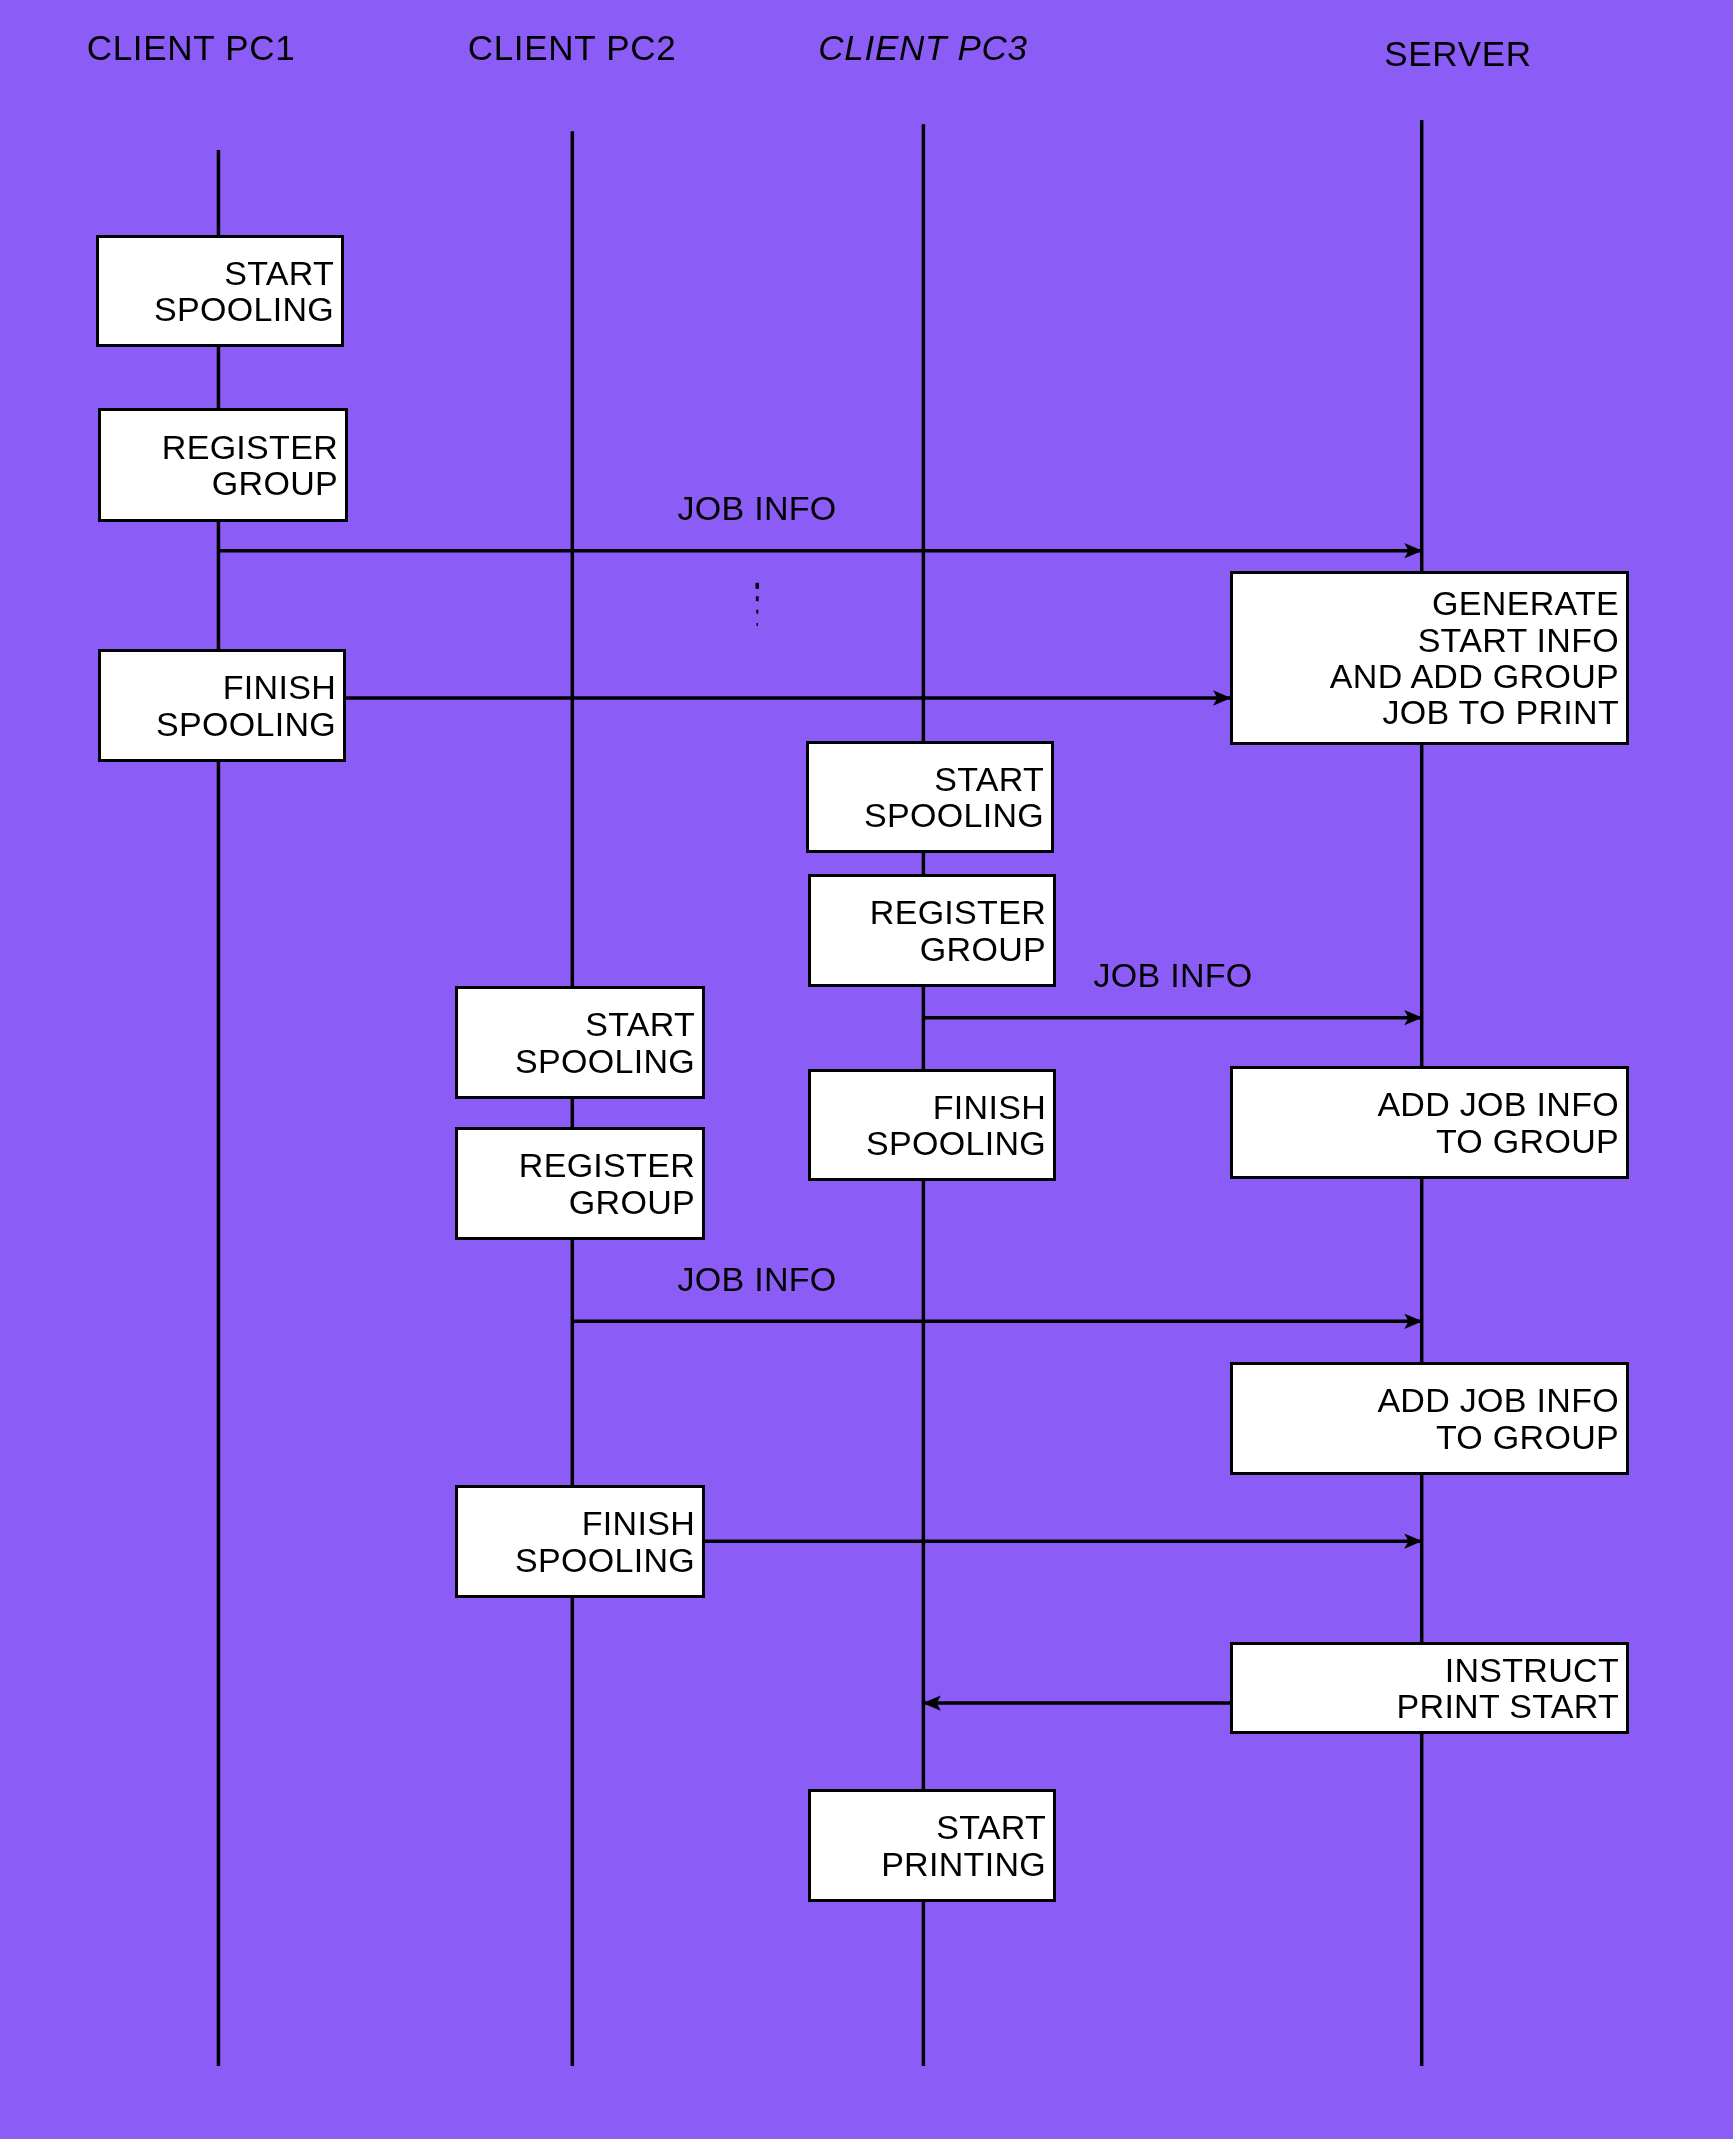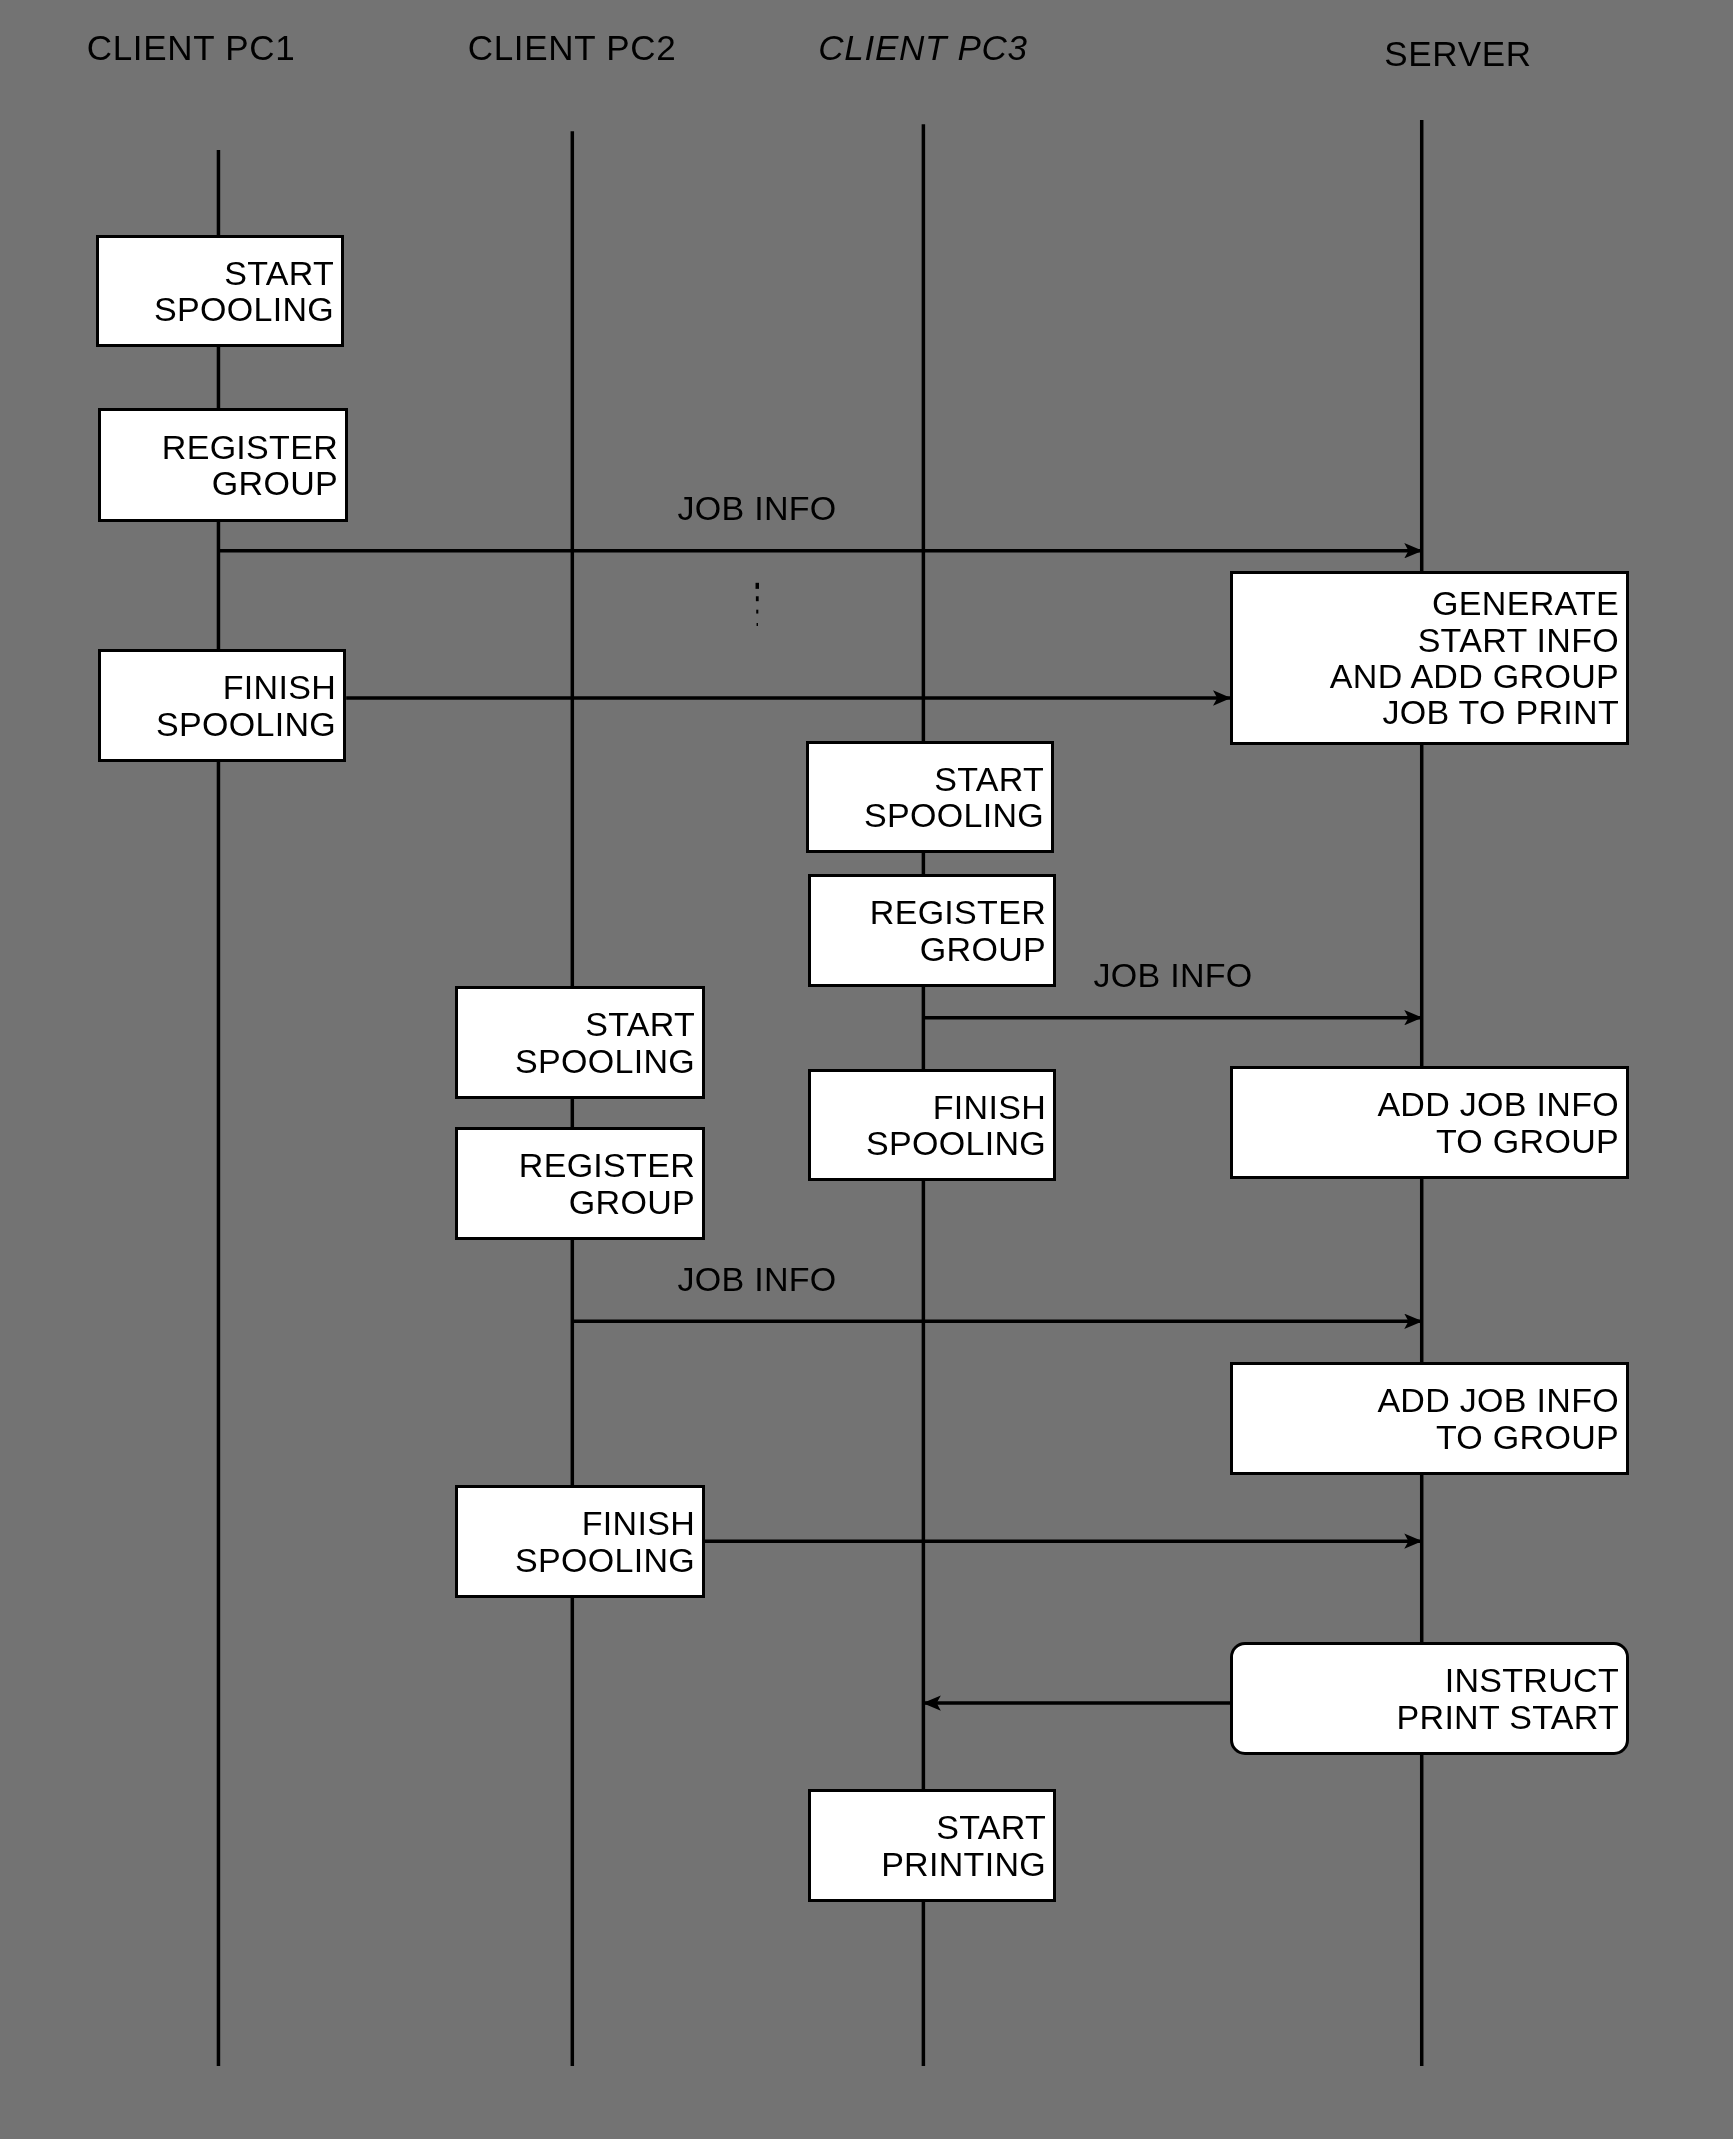--- a/index.html
+++ b/index.html
@@ -8,21 +8,21 @@
     padding: 0;
     background: #ffffff;
   }
   body {
     font-family: "Liberation Sans", sans-serif;
   }
   #diagram-root {
     position: relative;
     width: 1733px;
     height: 2140px;
-    background: #737373;
+    background: #8b5cf6;
     overflow: hidden;
   }
   #diagram-svg {
     position: absolute;
     left: 0;
     top: 0;
     width: 1733px;
     height: 2140px;
     display: block;
   }
@@ -154,21 +154,21 @@
         <span class="ln">GROUP</span>
       </div>
       <div class="proc-box" style="left: 1230px; top: 1362px; width: 399px; height: 113px;">
         <span class="ln">ADD JOB INFO</span>
         <span class="ln">TO GROUP</span>
       </div>
       <div class="proc-box" style="left: 455px; top: 1485px; width: 250px; height: 113px;">
         <span class="ln">FINISH</span>
         <span class="ln">SPOOLING</span>
       </div>
-      <div class="proc-box" style="left: 1230px; top: 1642px; width: 399px; height: 113px; border-radius: 15px;">
+      <div class="proc-box" style="left: 1230px; top: 1642px; width: 399px; height: 92px;">
         <span class="ln">INSTRUCT</span>
         <span class="ln">PRINT START</span>
       </div>
       <div class="proc-box" style="left: 808px; top: 1789px; width: 248px; height: 113px;">
         <span class="ln">START</span>
         <span class="ln">PRINTING</span>
       </div>
     </div>
   <div id="msglabels-layer">
       <div class="msg-label" style="left: 757px; top: 489px;">JOB INFO</div>

